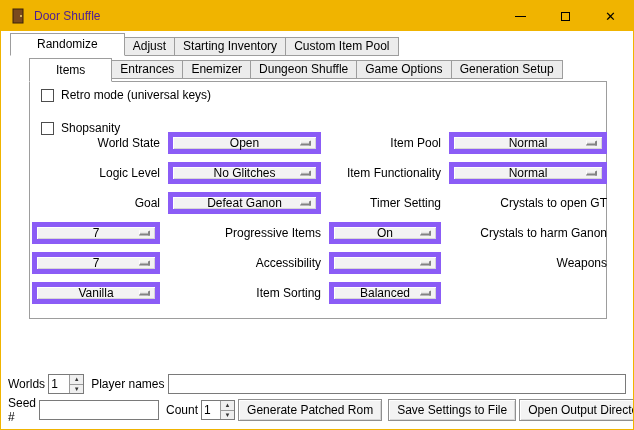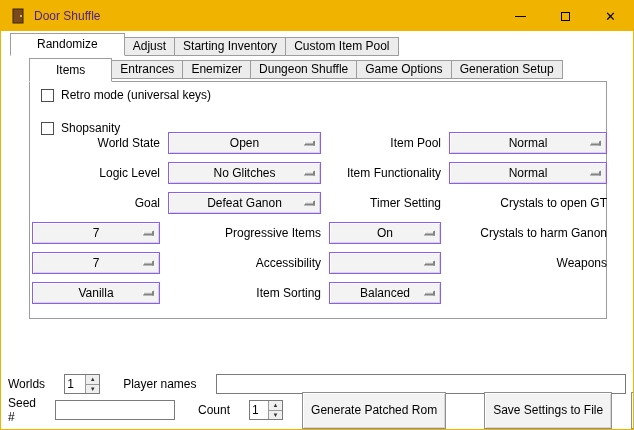--- a/index.html
+++ b/index.html
@@ -59,35 +59,35 @@
   }
   
   .settings-grid {
     position:absolute; left:31px; top:131px;
     display:grid; grid-template-columns:128px 153px 112px 158px;
     column-gap:8px; row-gap:9px; align-items:center;gap:8px;
   }
   .lbl { text-align:right; white-space:nowrap; }
   .dd {
     position:relative; height:22px;
-    background:#f3f3f3; border:1px solid #8b5cf6;
+    background:#f3f3f3; border:5px solid #8b5cf6;
     box-shadow: inset 1px 1px 0 #ffffff, inset -1px -1px 0 #d6d6d6;
     display:flex; align-items:center; justify-content:center; cursor:default;
   }
   .ddv { white-space:nowrap; }
   .ddi {
     position:absolute; right:5px; top:50%; transform:translateY(-50%);
     width:11px; height:5px; background:#e9e9e9;
     border-top:1px solid #fdfdfd; border-left:1px solid #fdfdfd;
     border-right:2px solid #838383; border-bottom:2px solid #838383;
   }
   
   .bottom-row {
     position:absolute; left:7px; right:7px; height:22px;
-    display:flex; align-items:center; gap:19px;
+    display:flex; align-items:center; gap:3px;
   }
   .row1 { top:372px; } .row2 { top:398px; }
   .entry {
     height:20px; border:1px solid #7a7a7a; background:#fff;
     font-family:"Liberation Sans", sans-serif; font-size:12px; padding:0 3px; outline:none;
   }
   .entry.player-names { flex:1; }
   .entry.seed { width:120px; }
   .spinbox {
     width:36px; height:20px; border:1px solid #7a7a7a; background:#fff;
@@ -97,21 +97,21 @@
     flex:1; width:18px; border:none; outline:none; padding:0 2px;
     font-family:"Liberation Sans", sans-serif; font-size:12px;
   }
   .spin-arrows { width:14px; display:flex; flex-direction:column; border-left:1px solid #9a9a9a; }
   .spin-btn {
     flex:1; background:#efefef; display:flex; align-items:center; justify-content:center;
     font-size:6px; color:#333; line-height:1; cursor:default;
   }
   .spin-btn.up { border-bottom:1px solid #9a9a9a; }
   .btn {
-    height:37px; padding:0 8px; background:#f3f3f3; border:1px solid #8f8f8f;
+    height:22px; padding:0 8px; background:#f3f3f3; border:1px solid #8f8f8f;
     box-shadow: inset 1px 1px 0 #ffffff, inset -1px -1px 0 #d6d6d6;
     font-family:"Liberation Sans", sans-serif; font-size:12px; white-space:nowrap; cursor:default;
   }
   .spacer { flex:1; }
   .ml6 { margin-left:4px; }
 </style>
 </head>
 <body>
 
 <div class="window">

